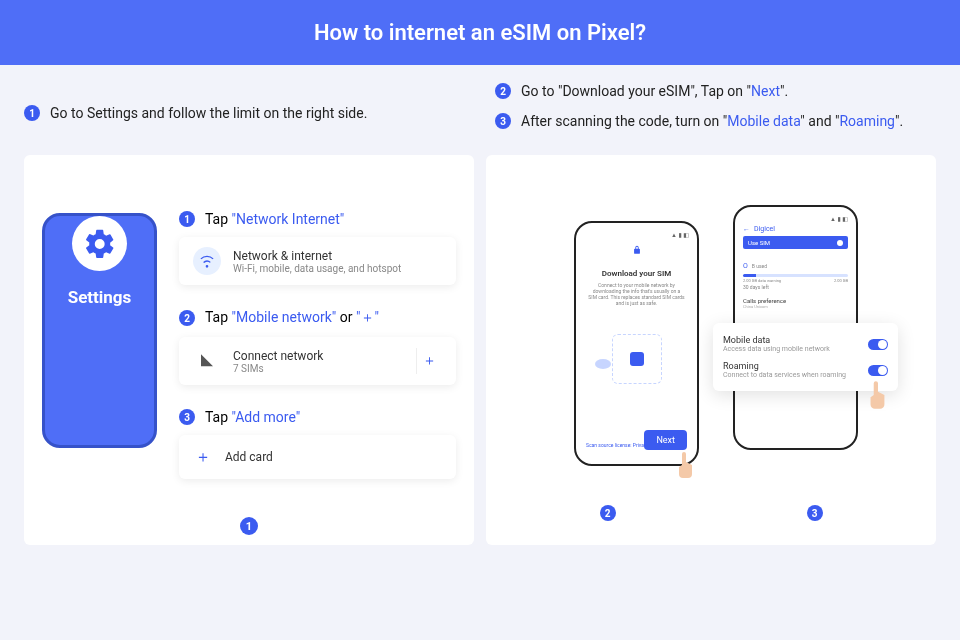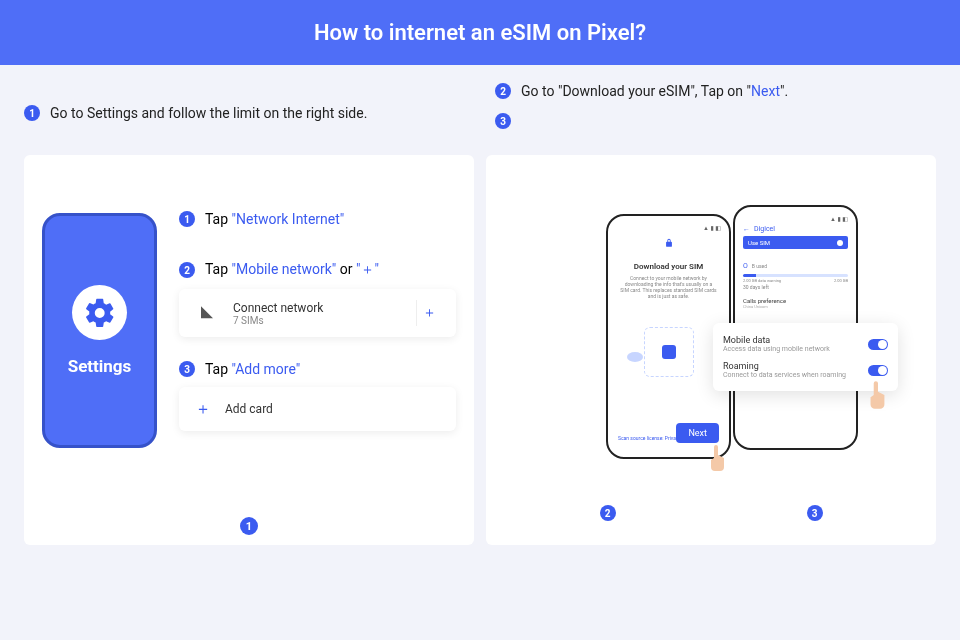--- a/index.html
+++ b/index.html
@@ -9,38 +9,38 @@
   .top-steps { display: flex; padding: 18px 24px 12px 24px; gap: 30px; }
   .top-left, .top-right { flex: 1; }
   .top-left { padding-top: 22px; }
   .step-line { display: flex; align-items: center; gap: 10px; font-size: 14px; margin-bottom: 14px; color: #222; }
   .badge { width: 16px; height: 16px; min-width:16px; border-radius: 50%; background: #3b5bf0; color: #fff; font-size: 10px; font-weight: 700; display: inline-flex; align-items: center; justify-content: center; }
   .hl { color: #3b5bf0; }
   .panels { display: flex; gap: 12px; padding: 0 24px; }
   .panel { background: #fff; border-radius: 6px; flex: 1; height: 390px; padding: 18px 18px 14px 18px; position: relative; }
   
   .lp-inner { display: flex; gap: 22px; height: 100%; }
-  .phone { width: 115px; height: 235px; border: 3px solid #3652c9; border-radius: 18px; background: #4f6ef7; display: flex; flex-direction: column; align-items: center; justify-content: center; margin-top: 40px; }
+  .phone { width: 115px; height: 235px; border: 3px solid #3652c9; border-radius: 18px; background: #4f6ef7; display: flex; flex-direction: column; align-items: center; justify-content: flex-start; margin-top: 40px; }
   .gear { width: 55px; height: 55px; border-radius: 50%; background: #fff; display: flex; align-items: center; justify-content: center; margin-bottom: 16px; }
   .phone-label { color: #fff; font-weight: 700; font-size: 17px; }
   .left-steps { flex: 1; display: flex; flex-direction: column; position: relative; padding-top: 38px; }
   .ls-row { margin-bottom: 24px; }
   .ls-head { display: flex; align-items: center; gap: 10px; font-size: 14px; margin-bottom: 10px; }
   .card { background: #fff; border-radius: 6px; box-shadow: 0 2px 8px rgba(0,0,0,.08); padding: 10px 14px; display: flex; align-items: center; gap: 12px; min-height: 44px; }
   .card-icon { width: 28px; height: 28px; border-radius: 50%; background: #e7f0ff; display: flex; align-items: center; justify-content: center; }
   .card-icon.tri { background: transparent; }
   .card-text { font-size: 12px; color: #333; }
   .card-sub { font-size: 10px; color: #888; }
   .plus-box { margin-left: auto; width: 26px; height: 26px; border-left: 1px solid #eee; display:flex; align-items:center; justify-content:center; color:#3b5bf0; font-size:14px; }
   .foot-num { position: absolute; bottom: 10px; left: 50%; transform: translateX(-50%); }
   .foot-num .badge { width: 18px; height: 18px; font-size: 11px; }
   
   .rp-inner { position: relative; height: 100%; padding-top: 30px; }
   .mini-phone { position: absolute; width: 125px; height: 245px; background: #fff; border: 2px solid #222; border-radius: 18px; padding: 8px 8px; }
-  .mini-phone.mp1 { left: 70px; top: 41px; margin-left: 32px; }
+  .mini-phone.mp1 { left: 70px; top: 48px; }
   .mini-phone.mp2 { right: 60px; top: 32px; }
   .mp-status { display: flex; justify-content: flex-end; gap: 2px; font-size: 6px; color: #666; height: 8px; }
   .mp1-title { font-size: 8px; font-weight: 600; text-align: center; margin-top: 14px; color: #333; }
   .mp1-desc { font-size: 5px; color: #888; text-align: center; margin-top: 4px; line-height: 1.2; padding: 0 4px; }
   .scan-box { width: 50px; height: 50px; border: 1px dashed #c7d5ff; border-radius: 6px; margin: 28px auto 0 auto; display:flex; align-items:center; justify-content:center; position:relative;}
   .scan-box::before { content:""; position:absolute; width:14px; height:14px; background:#3b5bf0; border-radius:3px; }
   .cloud {position:absolute; left:-18px; top:50%; width:16px; height:10px; background:#c7d5ff; border-radius:50% 50% 50% 50%;}
   .mp1-links { font-size: 5px; color: #3b5bf0; position:absolute; bottom: 16px; left: 10px; }
   .next-btn { position:absolute; bottom: 14px; right: 10px; background: #3b5bf0; color:#fff; font-size:9px; padding: 5px 12px; border-radius: 4px; }
   .hand { position:absolute; width: 26px; height: 30px; }
@@ -85,20 +85,23 @@
   </div>
   <div class="top-right">
     <div class="step-line">
       <span class="badge">2</span>
       <span>
         <span>Go to "Download your eSIM", Tap on "</span><span class="hl">Next</span><span>".</span>
       </span>
     </div>
     <div class="step-line">
       <span class="badge">3</span>
+      <span>
+        <span>After scanning the code, turn on "</span><span class="hl">Mobile data</span><span>" and "</span><span class="hl">Roaming</span><span>".</span>
+      </span>
     </div>
   </div>
 </div>
 
 <div class="panels">
 
   <div class="panel">
     <div class="lp-inner">
       <div class="phone">
         <div class="gear">
@@ -107,20 +110,31 @@
             </svg>
         </div>
         <div class="phone-label">Settings</div>
       </div>
       <div class="left-steps">
 
         <div class="ls-row">
           <div class="ls-head">
             <span class="badge">1</span>
             <span><span>Tap </span><span class="hl">"Network Internet"</span></span>
+          </div>
+          <div class="card">
+            <div class="card-icon">
+              <svg width="16" height="16" viewBox="0 0 24 24">
+                  <path fill="#3b5bf0" d="M12 18a2 2 0 1 0 2 2 2 2 0 0 0-2-2Zm-5.66-4.24 1.42 1.41A6 6 0 0 1 12 13a6 6 0 0 1 4.24 1.76l1.42-1.41A8 8 0 0 0 12 11a8 8 0 0 0-5.66 2.35ZM2.1 8.1l1.41 1.41A12 12 0 0 1 12 6a12 12 0 0 1 8.49 3.51l1.41-1.41A14 14 0 0 0 12 4 14 14 0 0 0 2.1 8.1Z"></path>
+                </svg>
+            </div>
+            <div>
+              <div class="card-text">Network &amp; internet</div>
+              <div class="card-sub">Wi-Fi, mobile, data usage, and hotspot</div>
+            </div>
           </div>
         </div>
 
         <div class="ls-row">
           <div class="ls-head">
             <span class="badge">2</span>
             <span><span>Tap </span><span class="hl">"Mobile network"</span><span> or </span><span class="hl">"＋"</span></span>
           </div>
           <div class="card">
             <div class="card-icon tri">

